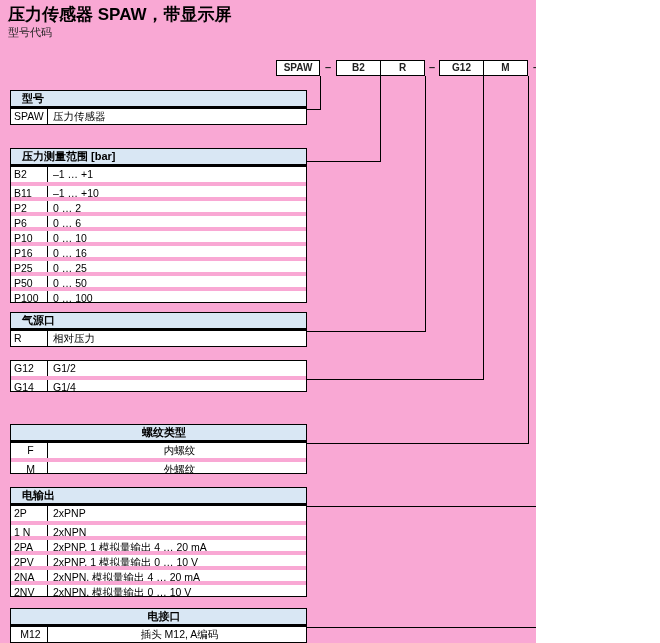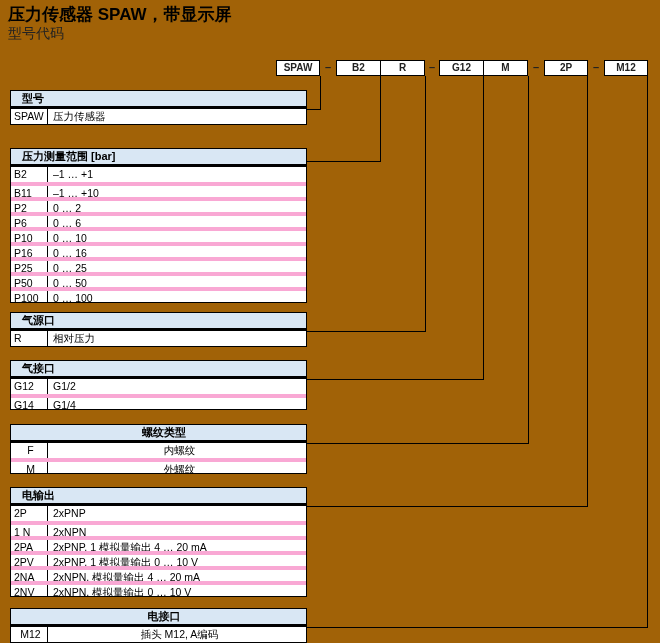--- a/index.html
+++ b/index.html
@@ -1,20 +1,20 @@
 <!DOCTYPE html>
 <html><head>
 <meta charset="utf-8">
 <style>
   html,body { margin:0; padding:0; background:#fff; }
   body { width:660px; height:643px; font-family:"Liberation Sans", sans-serif; }
-  .page { position:relative; width:660px; height:643px; background:#a16207; overflow:hidden; }
+  .page { position:relative; width:536px; height:643px; background:#f9a8d4; overflow:hidden; }
 
   .title { position:absolute; left:8px; top:3px; font-size:17px; font-weight:bold; color:#000; white-space:nowrap; }
-  .subtitle { position:absolute; left:8px; top:25px; font-size:14px; color:#222; }
+  .subtitle { position:absolute; left:8px; top:25px; font-size:11px; color:#222; }
 
   
   .codebox { position:absolute; top:60px; height:16px; box-sizing:border-box;
              border:1px solid #000; display:flex; background:#fff; }
   .codecell { width:43px; text-align:center; font-size:10px; font-weight:bold;
               color:#222; line-height:14px; }
   .codecell + .codecell { border-left:1px solid #000; }
   .dash { position:absolute; top:60px; height:16px; line-height:15px; width:12px;
           text-align:center; font-size:11px; font-weight:bold; color:#222; }
 
@@ -127,21 +127,20 @@
 
   <div class="tbl" style="top:312px;">
     <div class="tbl-header">气源口</div>
     <div class="row">
       <div class="c1">R</div>
       <div class="c2">相对压力</div>
     </div>
   </div>
 
   <div class="tbl" style="top:360px;">
-    <div class="tbl-header">气接口</div>
     <div class="row">
       <div class="c1">G12</div>
       <div class="c2">G1/2</div>
     </div>
     <div class="row">
       <div class="c1">G14</div>
       <div class="c2">G1/4</div>
     </div>
   </div>
 

